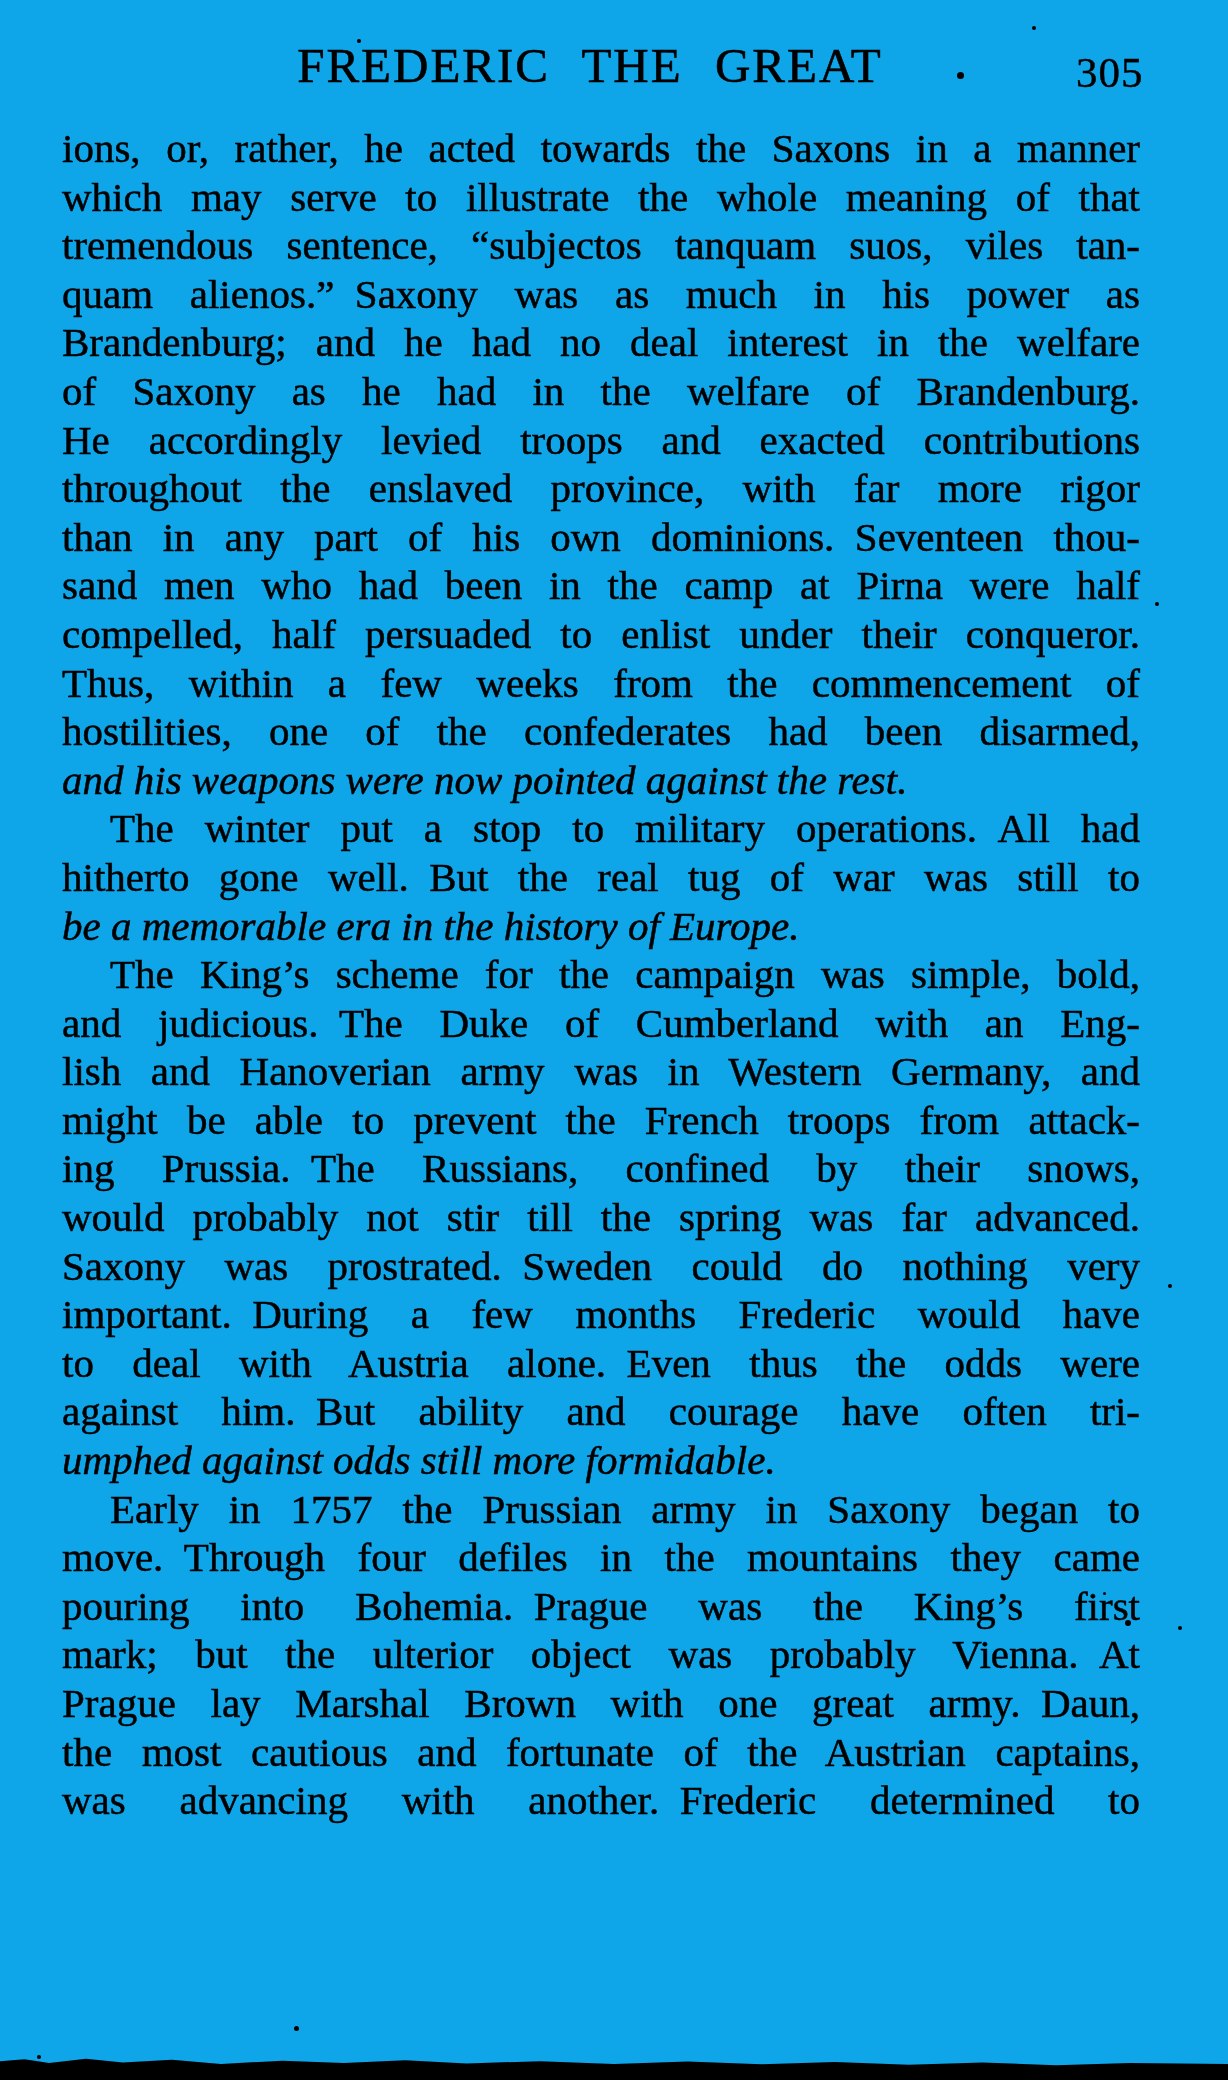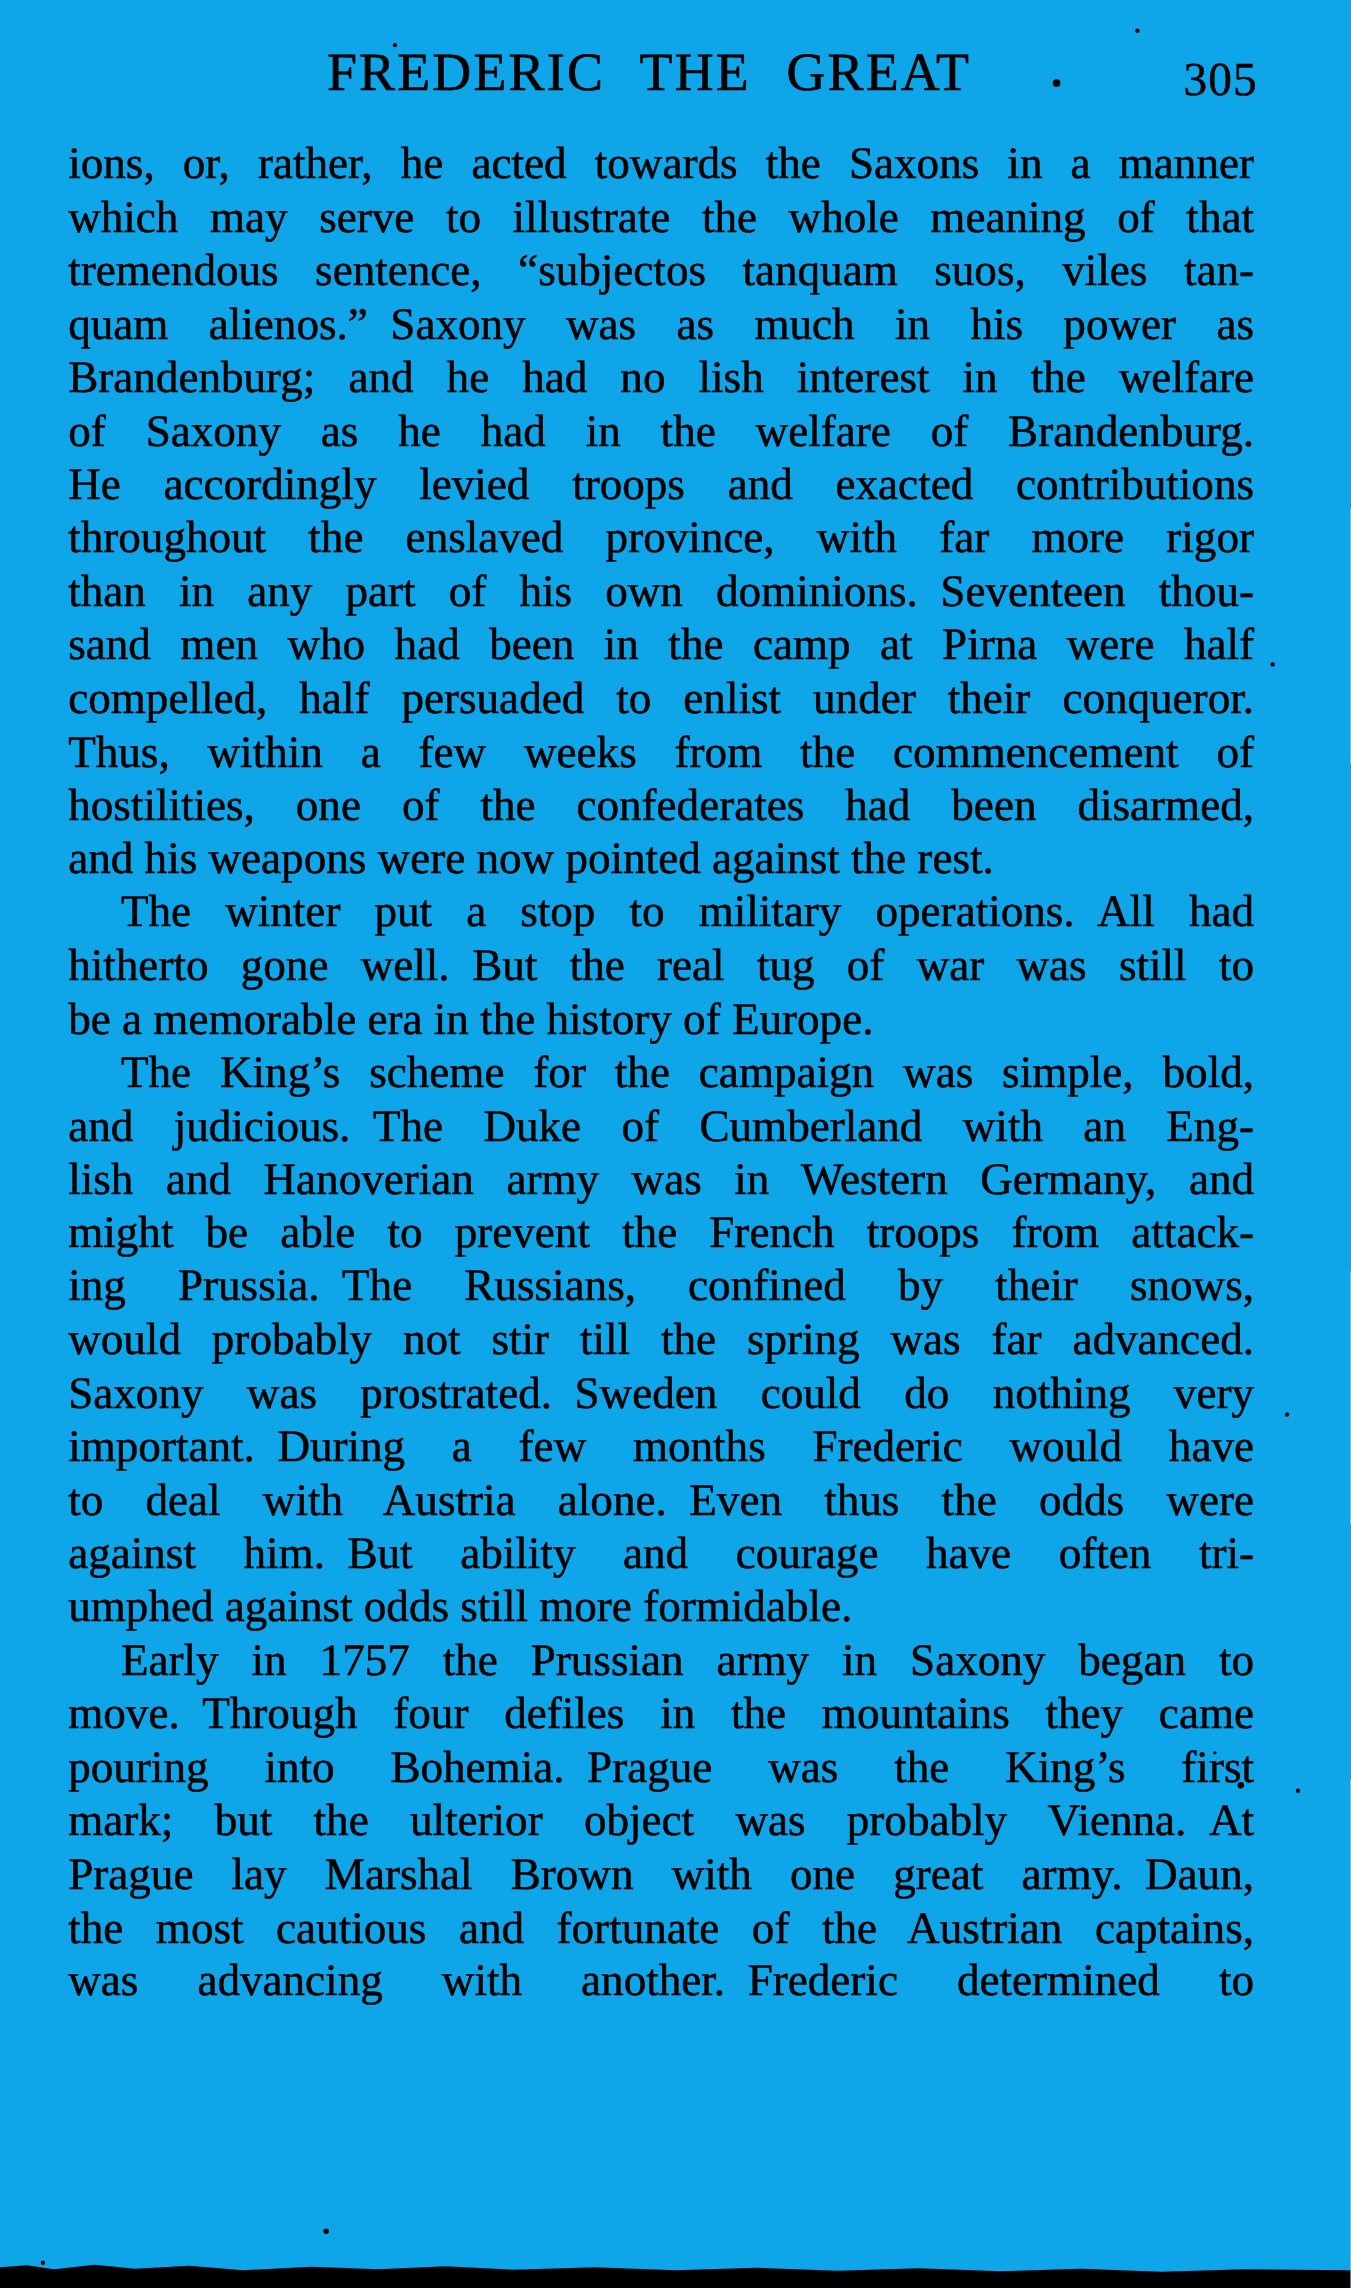--- a/index.html
+++ b/index.html
@@ -45,21 +45,21 @@
     -webkit-text-stroke: 0.5px #000;
   }
   .line {
     height: 48.6px;
     text-align: justify;
     text-align-last: justify;
     text-justify: inter-word;
     white-space: nowrap;
   }
   .line.indent { text-indent: 48px; }
-  .line.nojust { text-align: center; text-align-last: left; }
+  .line.nojust { text-align: center; text-align-last: left; font-style: italic; }
   .speck {
     position: absolute;
     background: #000;
     border-radius: 50%;
   }
   .bottom-bar {
     position: absolute;
     left: 0;
     top: 2057px;
     width: 1228px;
@@ -74,21 +74,21 @@
 <body>
 
 <div class="page">
   <div class="running-title">FREDERIC THE GREAT</div>
   <div class="page-number">305</div>
   <div class="body-text" id="body-text">
       <div class="line">ions, or, rather, he acted towards the Saxons in a manner</div>
       <div class="line">which may serve to illustrate the whole meaning of that</div>
       <div class="line">tremendous sentence, “subjectos tanquam suos, viles tan-</div>
       <div class="line">quam alienos.” Saxony was as much in his power as</div>
-      <div class="line">Brandenburg; and he had no lish interest in the welfare</div>
+      <div class="line">Brandenburg; and he had no deal interest in the welfare</div>
       <div class="line">of Saxony as he had in the welfare of Brandenburg.</div>
       <div class="line">He accordingly levied troops and exacted contributions</div>
       <div class="line">throughout the enslaved province, with far more rigor</div>
       <div class="line">than in any part of his own dominions. Seventeen thou-</div>
       <div class="line">sand men who had been in the camp at Pirna were half</div>
       <div class="line">compelled, half persuaded to enlist under their conqueror.</div>
       <div class="line">Thus, within a few weeks from the commencement of</div>
       <div class="line">hostilities, one of the confederates had been disarmed,</div>
       <div class="line nojust">and his weapons were now pointed against the rest.</div>
       <div class="line indent">The winter put a stop to military operations. All had</div>

